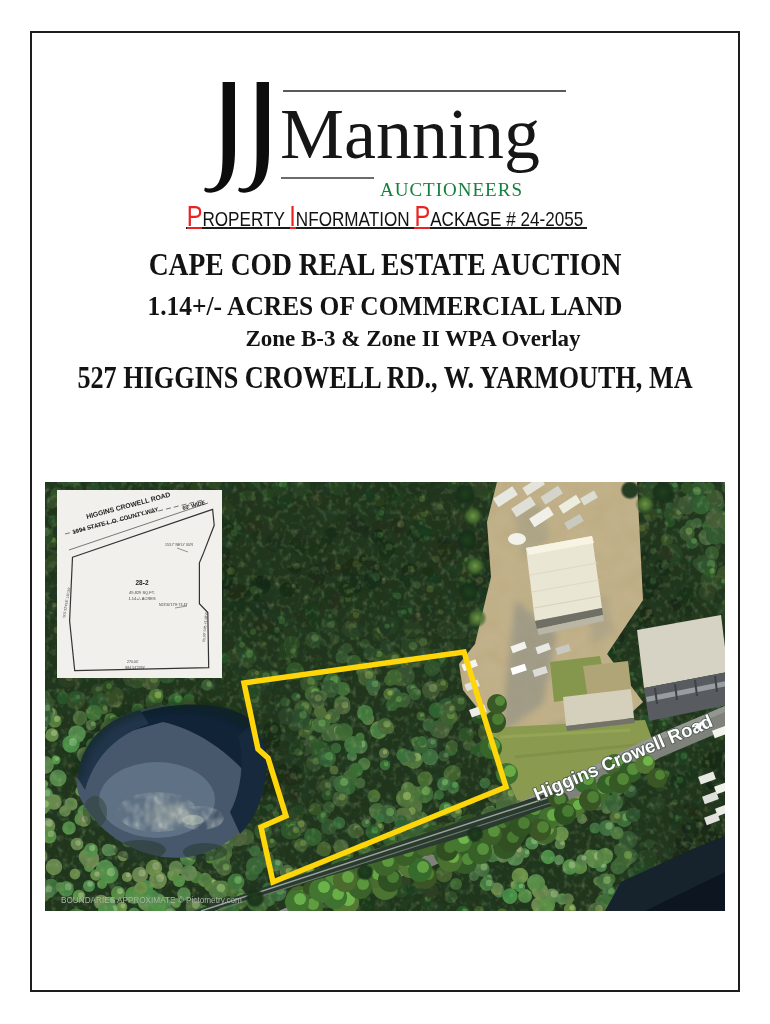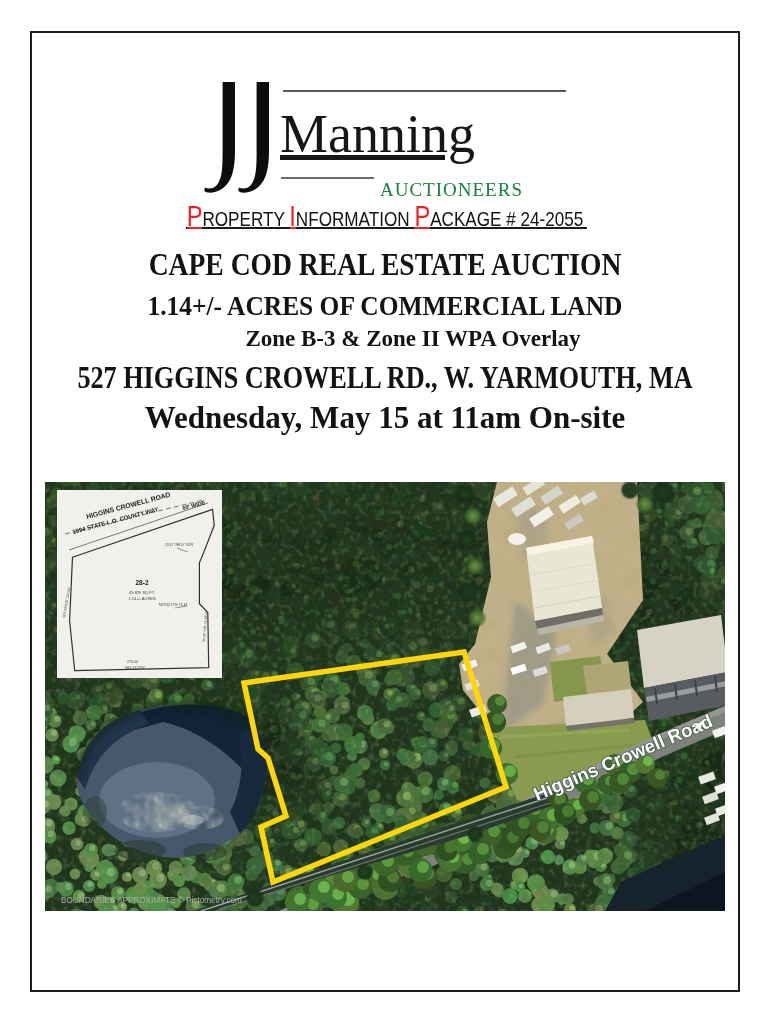--- a/index.html
+++ b/index.html
@@ -12,21 +12,21 @@
 
 <div style="position:absolute;left:30px;top:31px;width:710px;height:961px;border:2px solid #1d1d1d;box-sizing:border-box;"></div>
 
 <svg style="position:absolute;left:195px;top:75px;" width="110" height="125" viewBox="195 75 110 125">
 <path fill="#0d0d0d" d="M222.6,82 L235,82 L235,150 C235,174 230,184.5 220,190 C212.5,193.8 206,193.1 204.2,190.4 L204.9,187.6 C209.8,190.0 215.4,188.1 218.6,182.4 C221.8,176.7 222.6,168 222.6,152 Z"></path>
 <path fill="#0d0d0d" d="M256.6,82 L269,82 L269,150 C269,174 264,184.5 254,190 C246.5,193.8 240,193.1 238.2,190.4 L238.9,187.6 C243.8,190.0 249.4,188.1 252.6,182.4 C255.8,176.7 256.6,168 256.6,152 Z"></path>
 </svg>
 
 <div style="position:absolute;left:283px;top:90px;width:283px;height:2px;background:#5a5a5a;"></div>
 
-<div style="position:absolute;left:280px;top:94px;width:310px;height:100px;font-size:54px;line-height:81px;color:#161616;text-decoration:underline;">Manning</div>
+<div style="position:absolute;left:280px;top:94px;width:310px;height:100px;font-size:72px;line-height:81px;color:#161616;">Manning</div>
 
 <div style="position:absolute;left:281px;top:177px;width:93px;height:2px;background:#6b6b6b;"></div>
 
 <div style="position:absolute;left:380px;top:180px;font-size:19px;line-height:19px;letter-spacing:1px;color:#15803d;">AUCTIONEERS</div>
 
 <div class="ctr" id="pip" style="top:202px;font-family:'Liberation Sans',sans-serif;line-height:29px;transform:scaleX(0.815);">
 <span style="color:#ec2222;font-size:29px;">P</span><span style="font-size:21px;">ROPERTY </span><span style="color:#ec2222;font-size:29px;">I</span><span style="font-size:21px;">NFORMATION </span><span style="color:#ec2222;font-size:29px;">P</span><span style="font-size:21px;">ACKAGE # 24-2055</span>
 </div>
 
 <div style="position:absolute;left:186px;top:227px;width:401px;height:2px;background:#1c1c1c;"></div>
@@ -35,21 +35,20 @@
 <div style="position:absolute;left:414px;top:227px;width:16px;height:2px;background:#ec2222;"></div>
 
 <div class="ctr" style="top:249px;font-size:31px;font-weight:bold;transform:scaleX(0.89);">CAPE COD REAL ESTATE AUCTION</div>
 
 <div class="ctr" style="top:293px;font-size:27px;font-weight:bold;transform:scaleX(0.942);">1.14+/- ACRES OF COMMERCIAL LAND</div>
 
 <div class="ctr" style="top:327px;font-size:23px;font-weight:bold;margin-left:28px;">Zone B-3 &amp; Zone II WPA Overlay</div>
 
 <div class="ctr" style="top:362px;font-size:31px;font-weight:bold;transform:scaleX(0.845);">527 HIGGINS CROWELL RD., W. YARMOUTH, MA</div>
 
-<div class="ctr" style="top:402px;font-size:31px;font-weight:bold;">Wednesday, May 15 at 11am On-site</div>
 
 
 <svg id="photo" style="position:absolute;left:45px;top:482px;" width="680" height="429" viewBox="0 0 680 429">
 <defs>
 <filter id="forestBig" x="0" y="0" width="100%" height="100%">
 <feTurbulence type="fractalNoise" baseFrequency="0.030 0.036" numOctaves="2" seed="7"></feTurbulence>
 <feComponentTransfer>
 <feFuncR type="table" tableValues="0.03 0.05 0.08 0.13 0.24"></feFuncR>
 <feFuncG type="table" tableValues="0.09 0.15 0.22 0.32 0.47"></feFuncG>
 <feFuncB type="table" tableValues="0.04 0.06 0.09 0.13 0.18"></feFuncB>

